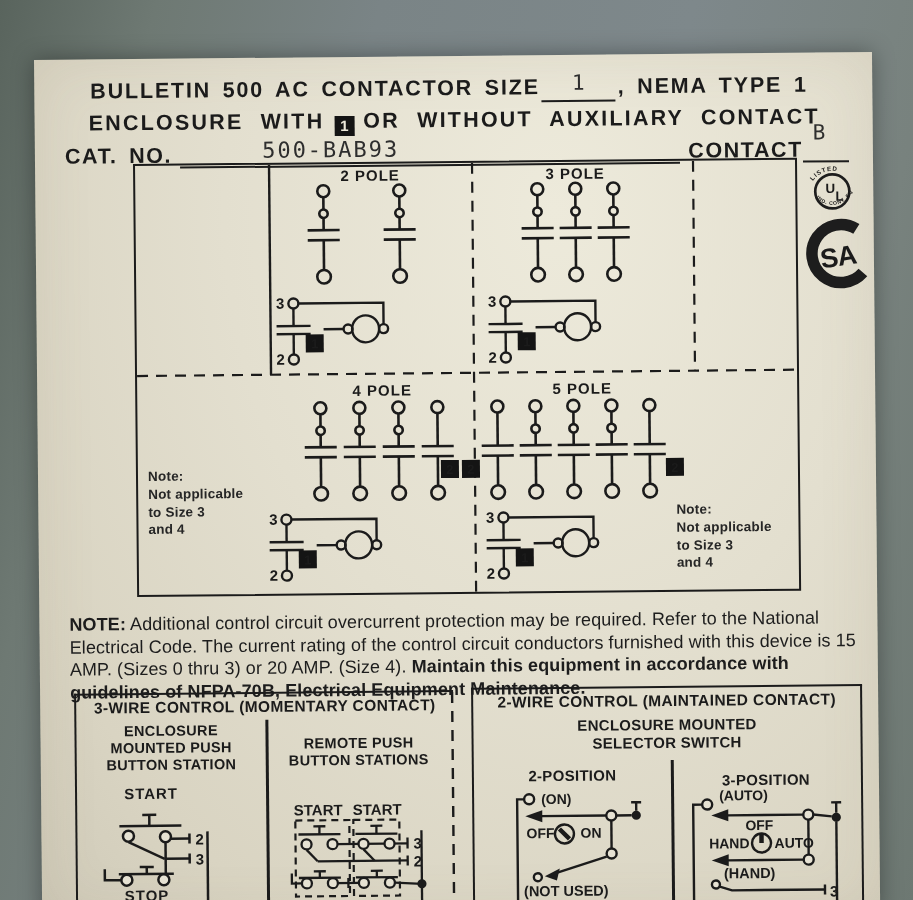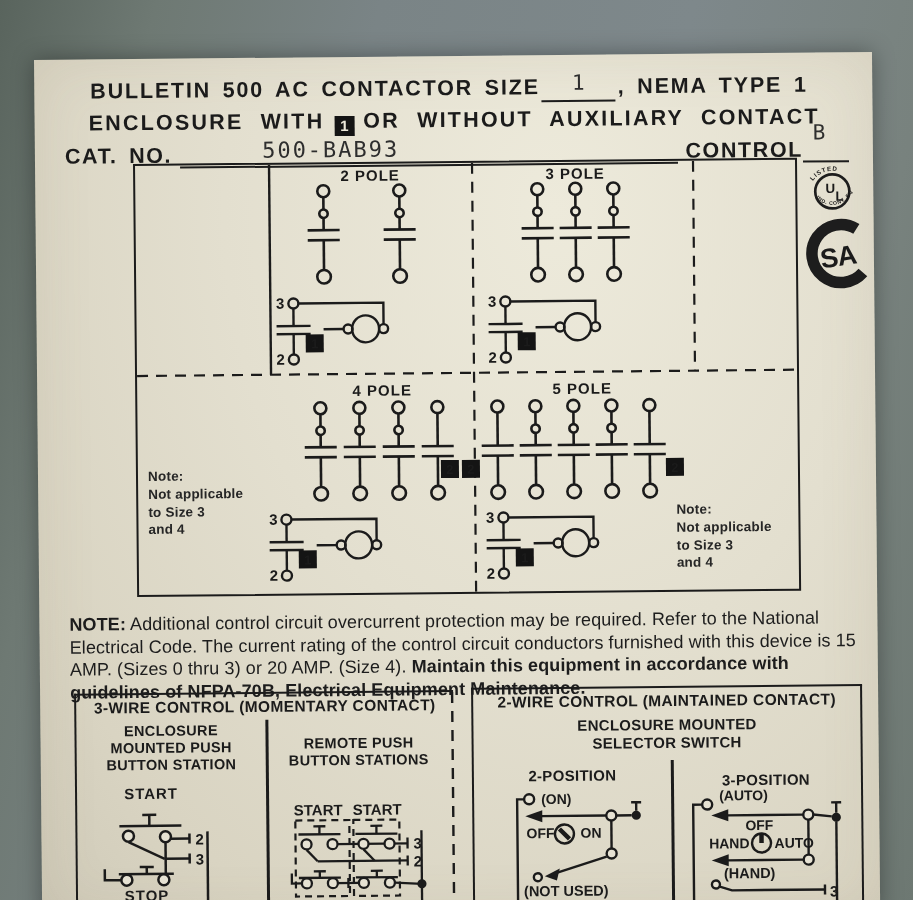--- a/index.html
+++ b/index.html
@@ -64,21 +64,21 @@
     <span>BULLETIN 500 AC CONTACTOR SIZE</span><span class="blank size-blank"><span class="stamp">1</span></span><span>, NEMA TYPE 1</span>
   </div>
   <div class="hline h2">
     <span>ENCLOSURE WITH</span><span class="badge-inline">1</span><span>OR WITHOUT AUXILIARY CONTACT</span>
   </div>
   <div class="hline h3">
     <span>CAT. NO.</span>
     <span class="blank cat-blank">
           <span class="stamp">500-BAB93</span>
         </span>
-    <span>CONTROL</span>
+    <span>CONTACT</span>
     <span class="blank ser-blank">
           <span class="stamp">B</span>
         </span>
   </div>
 
   <svg class="ul-mark" width="62" height="58" viewBox="0 0 60 56">
     <defs>
       <path id="ulat" d="M7,33 A23,23 0 0 1 53,33"></path>
       <path id="ulab" d="M11,31 A21,21 0 0 0 49,31"></path>
     </defs>

